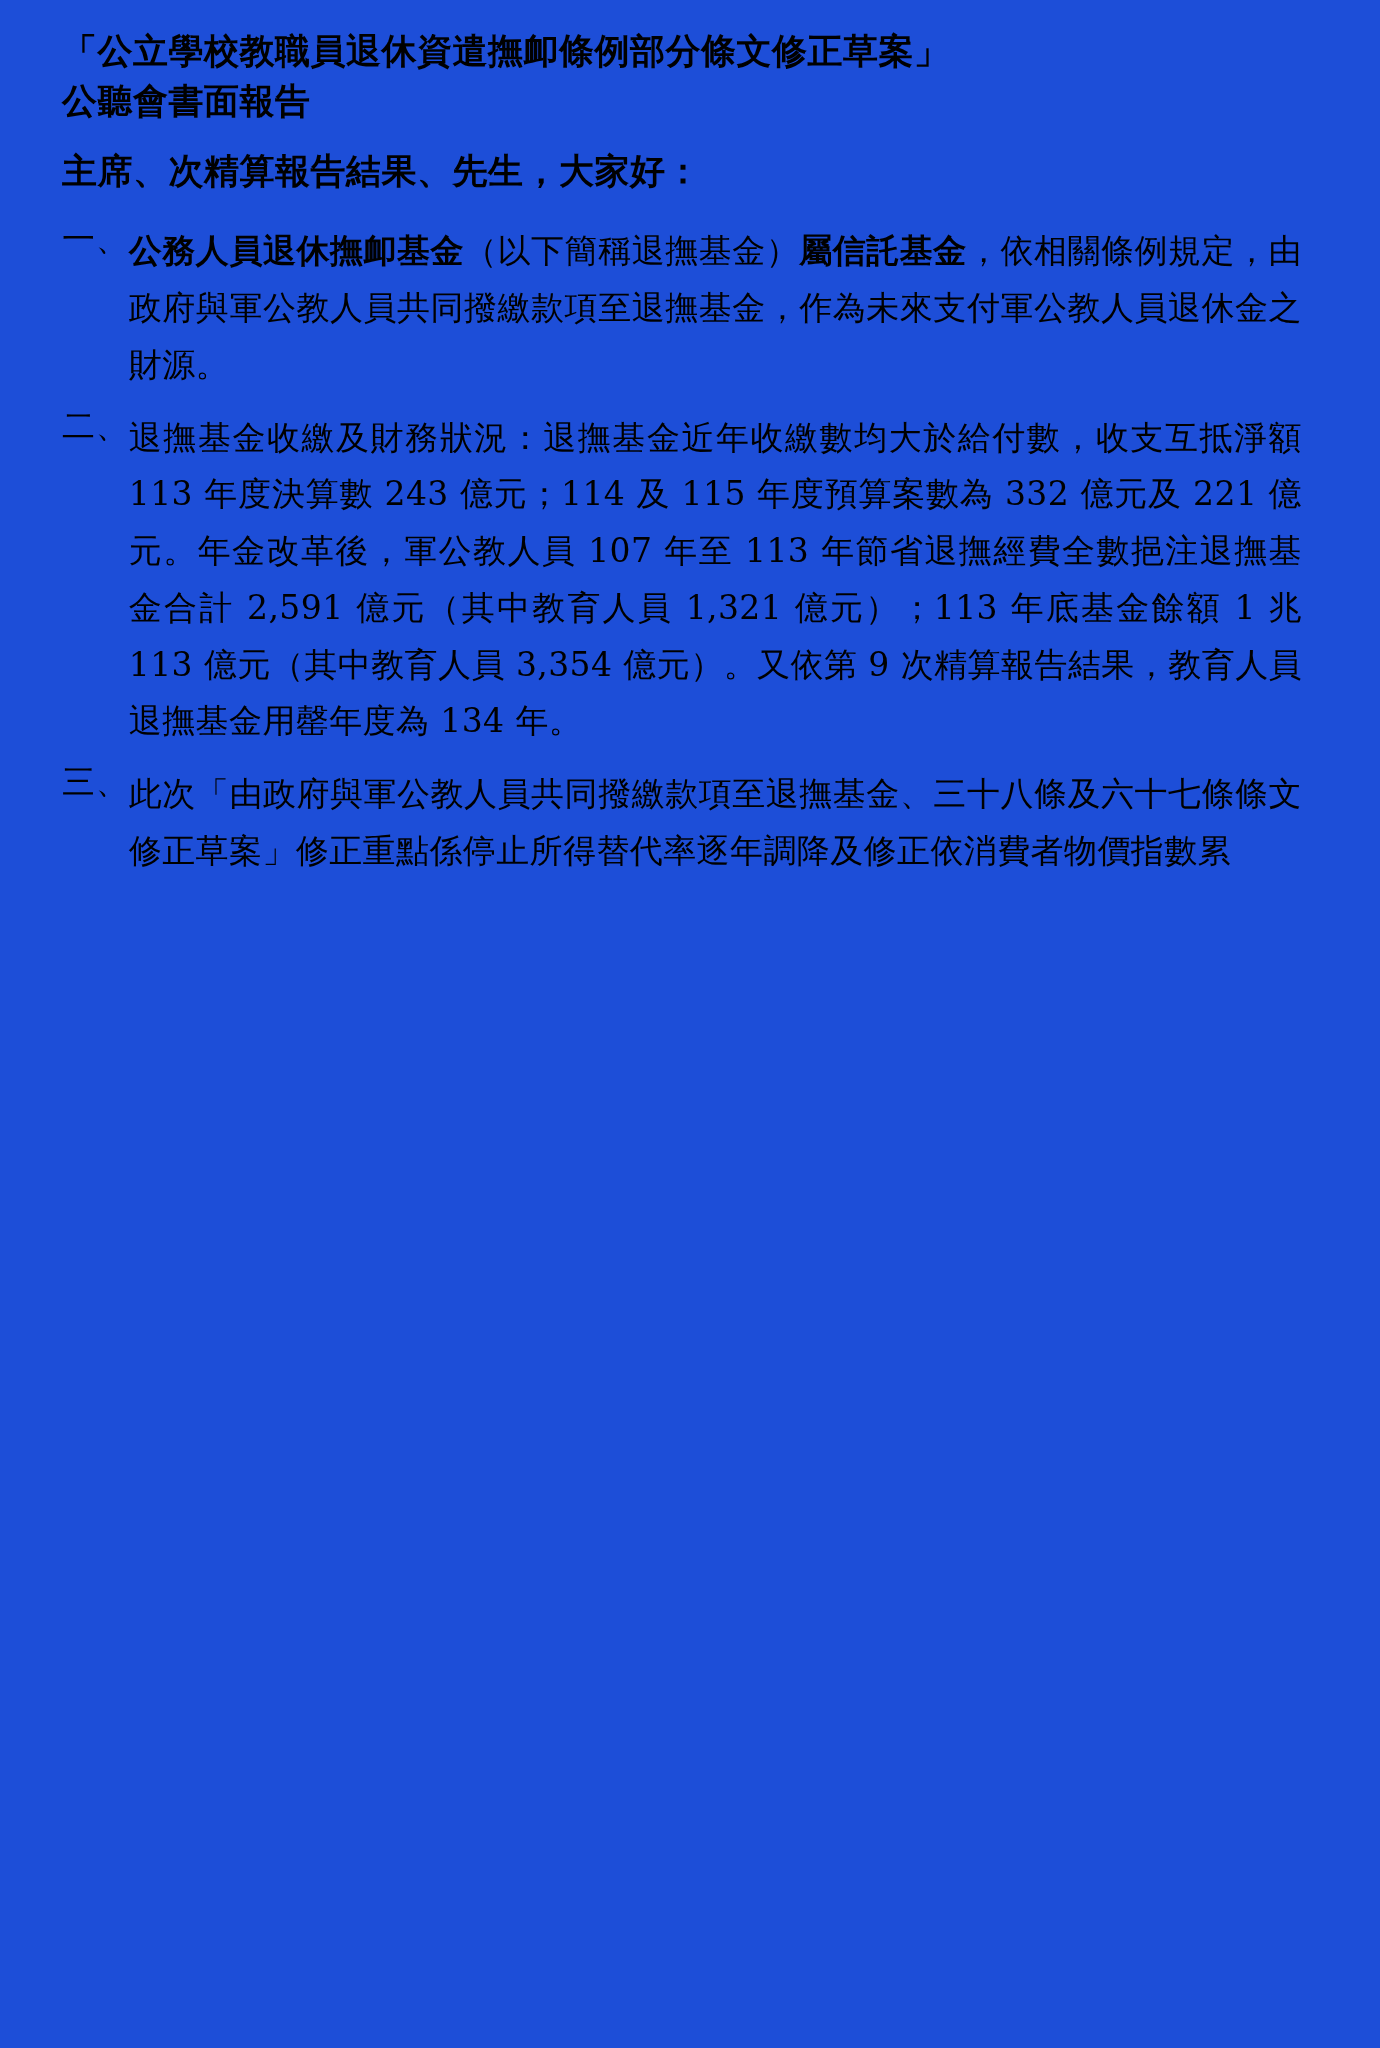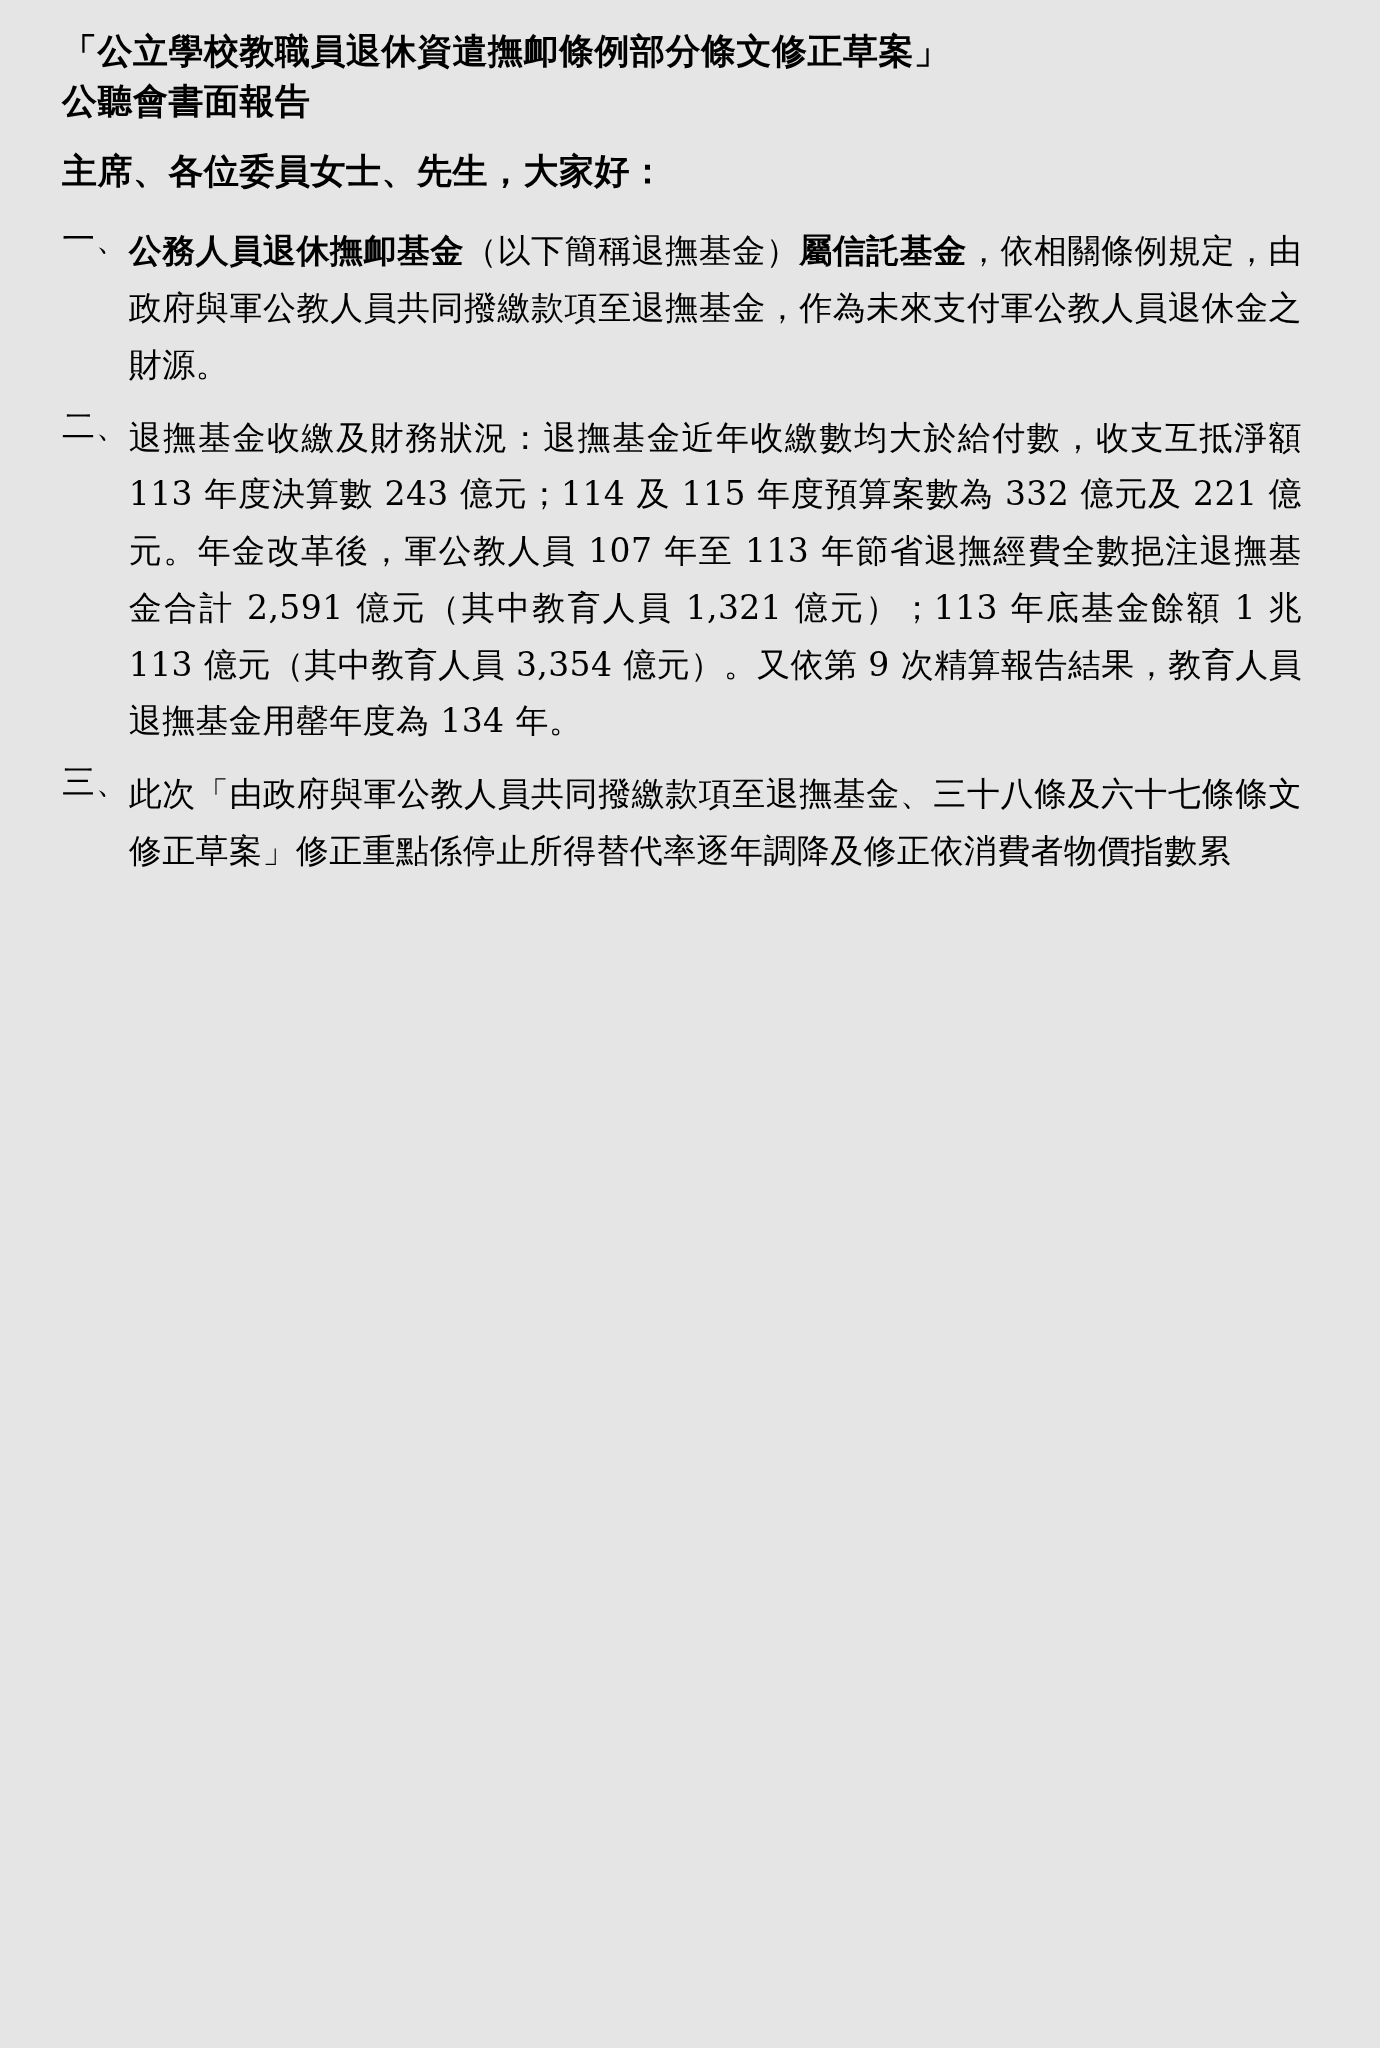--- a/index.html
+++ b/index.html
@@ -11,21 +11,21 @@
     width: 1380px;
     min-height: 2048px;
     font-family: "DejaVu Serif", "Liberation Serif", serif;
     color: #000000;
   }
   .page {
     width: 1380px;
     min-height: 2048px;
     box-sizing: border-box;
     padding: 26px 78px 20px 62px;
-    background: #e5e5e5;
+    background: #1d4ed8;
   }
   .doc-title {
     font-size: 35px;
     font-weight: 700;
     line-height: 1.44;
     letter-spacing: 0.5px;
     margin: 0 0 10px 0;
     text-align: left;
   }
   .salutation {
@@ -75,21 +75,21 @@
 </head>
 <body>
 
 <div class="page">
 
   <h1 class="doc-title">
     <span>「公立學校教職員退休資遣撫卹條例部分條文修正草案」</span><br>
     <span>公聽會書面報告</span>
   </h1>
 
-  <p class="salutation">主席、各位委員女士、先生，大家好：</p>
+  <p class="salutation">主席、次精算報告結果、先生，大家好：</p>
 
 
   <div class="numbered">
     <span class="marker">一、</span>
     <span class="body hang"><span class="bold-run">公務人員退休撫卹基金</span><span>（以下簡稱退撫基金）</span><span class="bold-run">屬信託基金</span><span>，依相關條例規定，由政府與軍公教人員共同撥繳款項至退撫基金，作為未來支付軍公教人員退休金之財源。</span></span>
   </div>
 
   <div class="numbered">
     <span class="marker">二、</span>
     <span class="body hang">退撫基金收繳及財務狀況：退撫基金近年收繳數均大於給付數，收支互抵淨額 113 年度決算數 243 億元；114 及 115 年度預算案數為 332 億元及 221 億元。年金改革後，軍公教人員 107 年至 113 年節省退撫經費全數挹注退撫基金合計 2,591 億元（其中教育人員 1,321 億元）；113 年底基金餘額 1 兆 113 億元（其中教育人員 3,354 億元）。又依第 9 次精算報告結果，教育人員退撫基金用罄年度為 134 年。</span>

